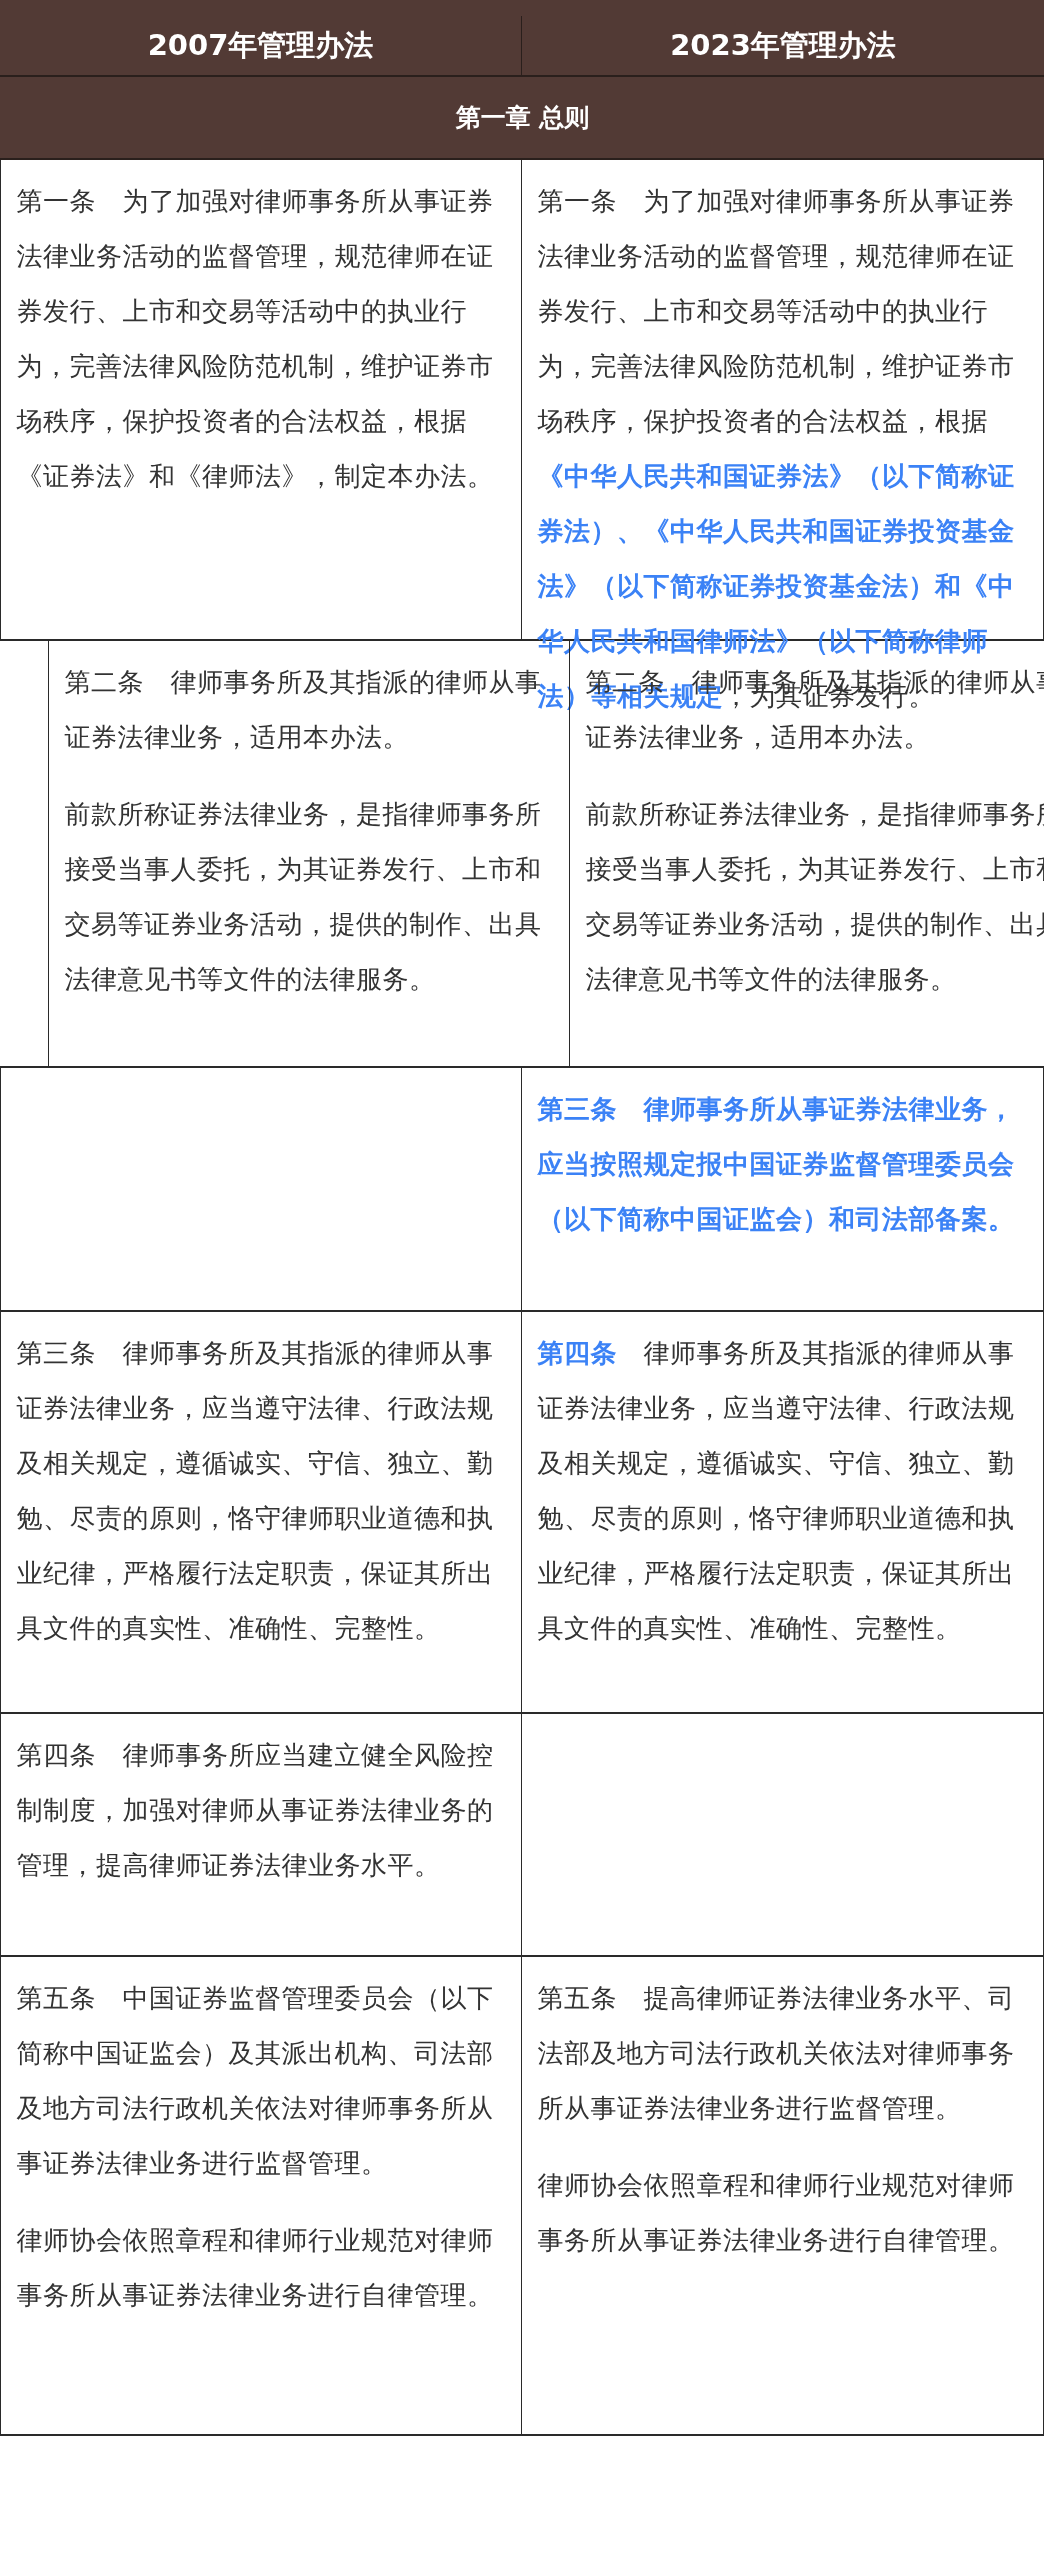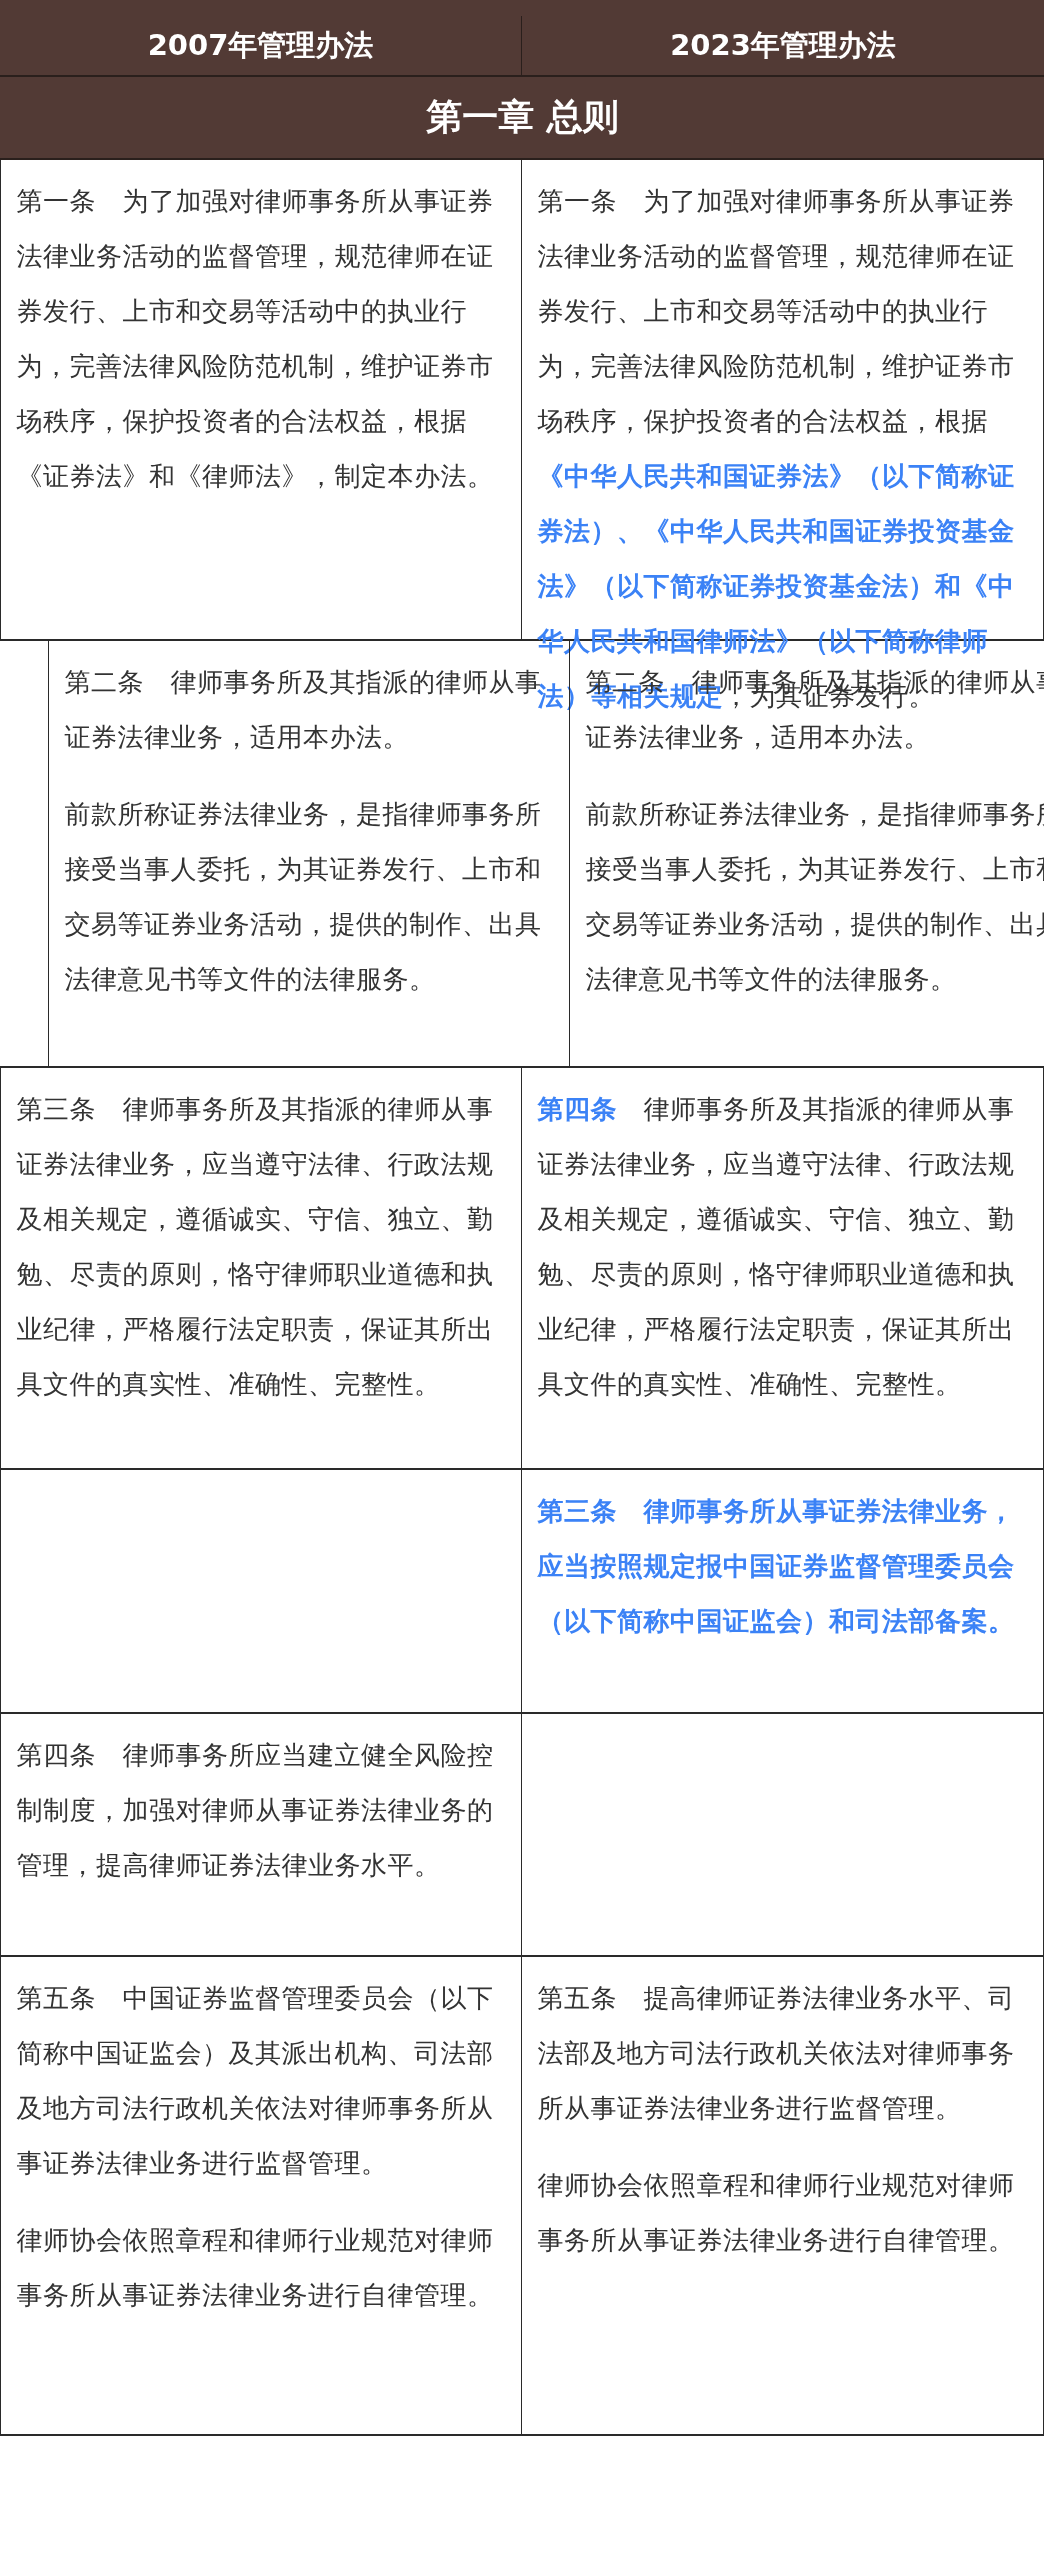--- a/index.html
+++ b/index.html
@@ -1,21 +1,21 @@
 <!DOCTYPE html>
 <html><head>
 <meta charset="utf-8">
 <style>
   html, body { margin:0; padding:0; background:#ffffff; }
   body { width:1045px; height:2576px; overflow:hidden; font-family:"DejaVu Sans", "Liberation Sans", sans-serif; }
   .table { position:relative; width:1045px; }
   .hdr-row { display:flex; height:77px; background:#523a35; border-bottom:2.9px solid #2a1f1c; box-sizing:border-box; }
   .hdr-cell { flex:0 0 522px; display:flex; align-items:center; justify-content:center; color:#ffffff; font-weight:bold; font-size:29px; box-sizing:border-box;margin-top:16px; }
   .hdr-cell.left { border-right:1.9px solid #2a1f1c; }
-  .chap-row { height:83px; background:#523a35; color:#fff; font-weight:bold; font-size:36px; display:flex; align-items:center; justify-content:center; border-bottom:2.9px solid #2a1f1c; box-sizing:border-box; }
+  .chap-row { height:83px; background:#523a35; color:#fff; font-weight:bold; font-size:25px; display:flex; align-items:center; justify-content:center; border-bottom:2.9px solid #2a1f1c; box-sizing:border-box; }
   .row { display:flex; border-bottom:2.9px solid #2a2a2a; box-sizing:border-box; }
   .cell { flex:0 0 522px; box-sizing:border-box; padding:13.5px 11.6px 17.4px 15.5px; font-size:26px; line-height:55px; color:#333333; letter-spacing:0.5px; }
   .cell.left { border-right:1.9px solid #2a2a2a; border-left:1.9px solid #2a2a2a; }
   .cell.right { border-right:1.9px solid #2a2a2a; }
   .para + .para { margin-top:22px; }
   .red { color:#3b82f6; font-weight:bold; }
 </style>
 </head>
 <body>
 
@@ -39,33 +39,33 @@
     <div class="cell left">
       <div class="para">第二条　律师事务所及其指派的律师从事证券法律业务，适用本办法。</div>
       <div class="para">前款所称证券法律业务，是指律师事务所接受当事人委托，为其证券发行、上市和交易等证券业务活动，提供的制作、出具法律意见书等文件的法律服务。</div>
     </div>
     <div class="cell right">
       <div class="para">第二条　律师事务所及其指派的律师从事证券法律业务，适用本办法。</div>
       <div class="para">前款所称证券法律业务，是指律师事务所接受当事人委托，为其证券发行、上市和交易等证券业务活动，提供的制作、出具法律意见书等文件的法律服务。</div>
     </div>
   </div>
 
+  <div class="row" style="height:244px;">
+    <div class="cell left"></div>
+    <div class="cell right">
+      <div class="para red">第三条　律师事务所从事证券法律业务，应当按照规定报中国证券监督管理委员会（以下简称中国证监会）和司法部备案。</div>
+    </div>
+  </div>
+
   <div class="row" style="height:402px;">
     <div class="cell left">
       <div class="para">第三条　律师事务所及其指派的律师从事证券法律业务，应当遵守法律、行政法规及相关规定，遵循诚实、守信、独立、勤勉、尽责的原则，恪守律师职业道德和执业纪律，严格履行法定职责，保证其所出具文件的真实性、准确性、完整性。</div>
     </div>
     <div class="cell right">
       <div class="para"><span class="red">第四条</span><span>　律师事务所及其指派的律师从事证券法律业务，应当遵守法律、行政法规及相关规定，遵循诚实、守信、独立、勤勉、尽责的原则，恪守律师职业道德和执业纪律，严格履行法定职责，保证其所出具文件的真实性、准确性、完整性。</span></div>
-    </div>
-  </div>
-
-  <div class="row" style="height:244px;">
-    <div class="cell left"></div>
-    <div class="cell right">
-      <div class="para red">第三条　律师事务所从事证券法律业务，应当按照规定报中国证券监督管理委员会（以下简称中国证监会）和司法部备案。</div>
     </div>
   </div>
 
   <div class="row" style="height:243px;">
     <div class="cell left">
       <div class="para">第四条　律师事务所应当建立健全风险控制制度，加强对律师从事证券法律业务的管理，提高律师证券法律业务水平。</div>
     </div>
     <div class="cell right"></div>
   </div>
 

